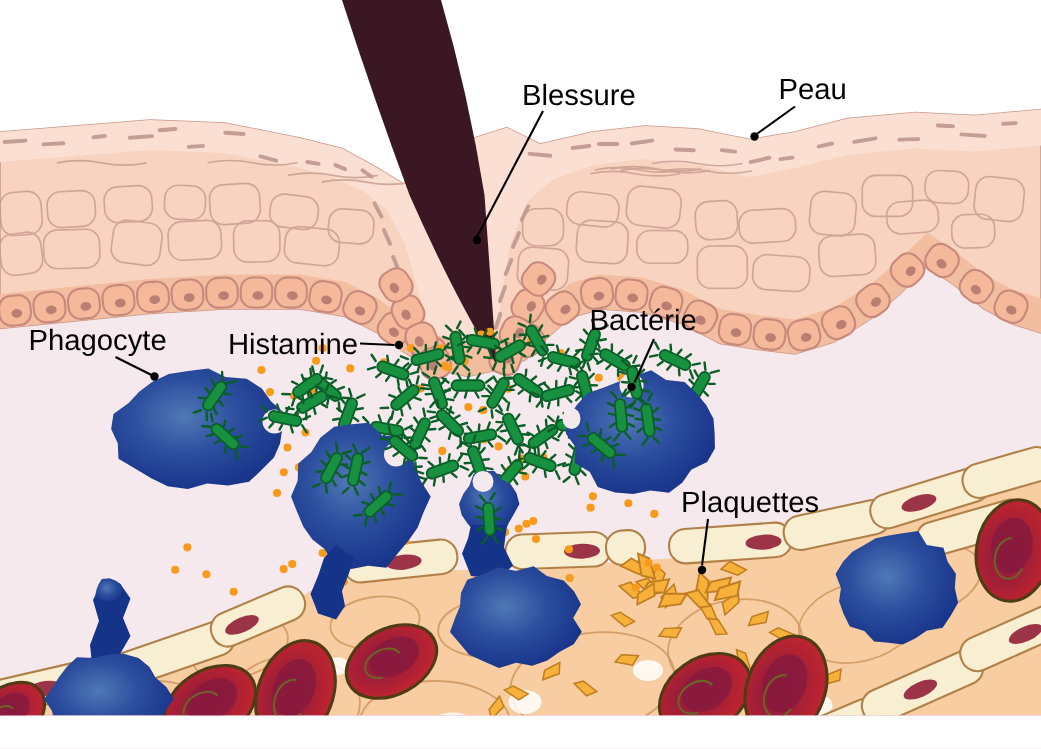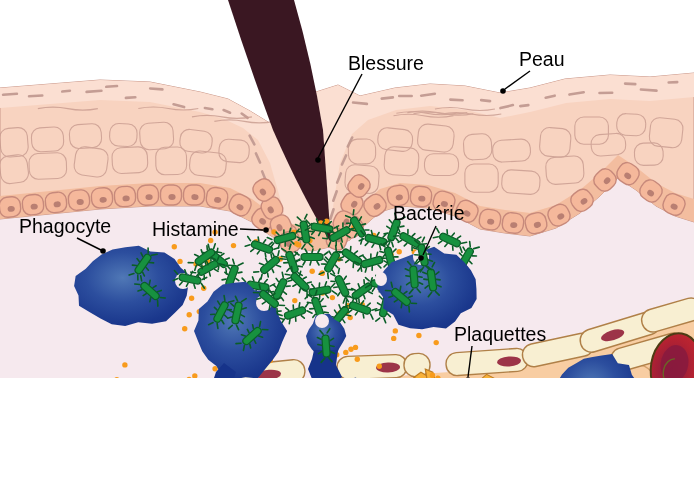--- a/index.html
+++ b/index.html
@@ -1,16 +1,16 @@
 <!DOCTYPE html>
 <html><head>
 <meta charset="utf-8">
 <style>
   html,body{margin:0;padding:0;background:#ffffff;}
-  .stage{position:relative;width:694px;height:378px;overflow:hidden;background:#a21caf;
+  .stage{position:relative;width:694px;height:477px;overflow:hidden;background:#a21caf;
          font-family:"Liberation Sans", sans-serif;}
   svg{display:block;}
   .lbl{font-family:"Liberation Sans", sans-serif;font-size:19.5px;fill:#000;}
 </style>
 </head>
 <body>
 
 <div class="stage">
 <svg id="scene" width="694" height="499" viewBox="0 0 694 499">
   <defs>

